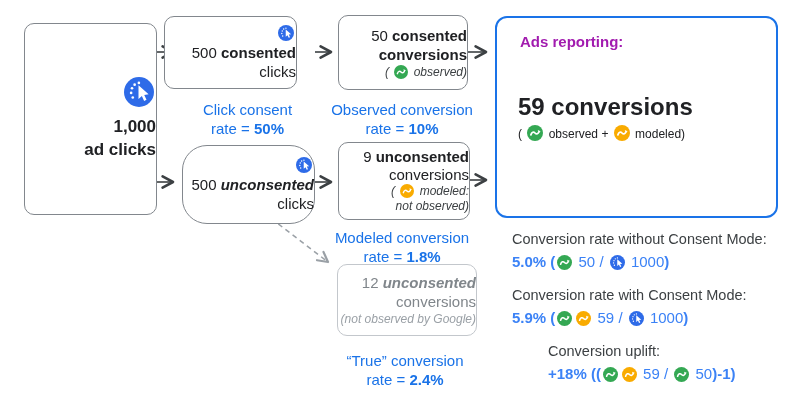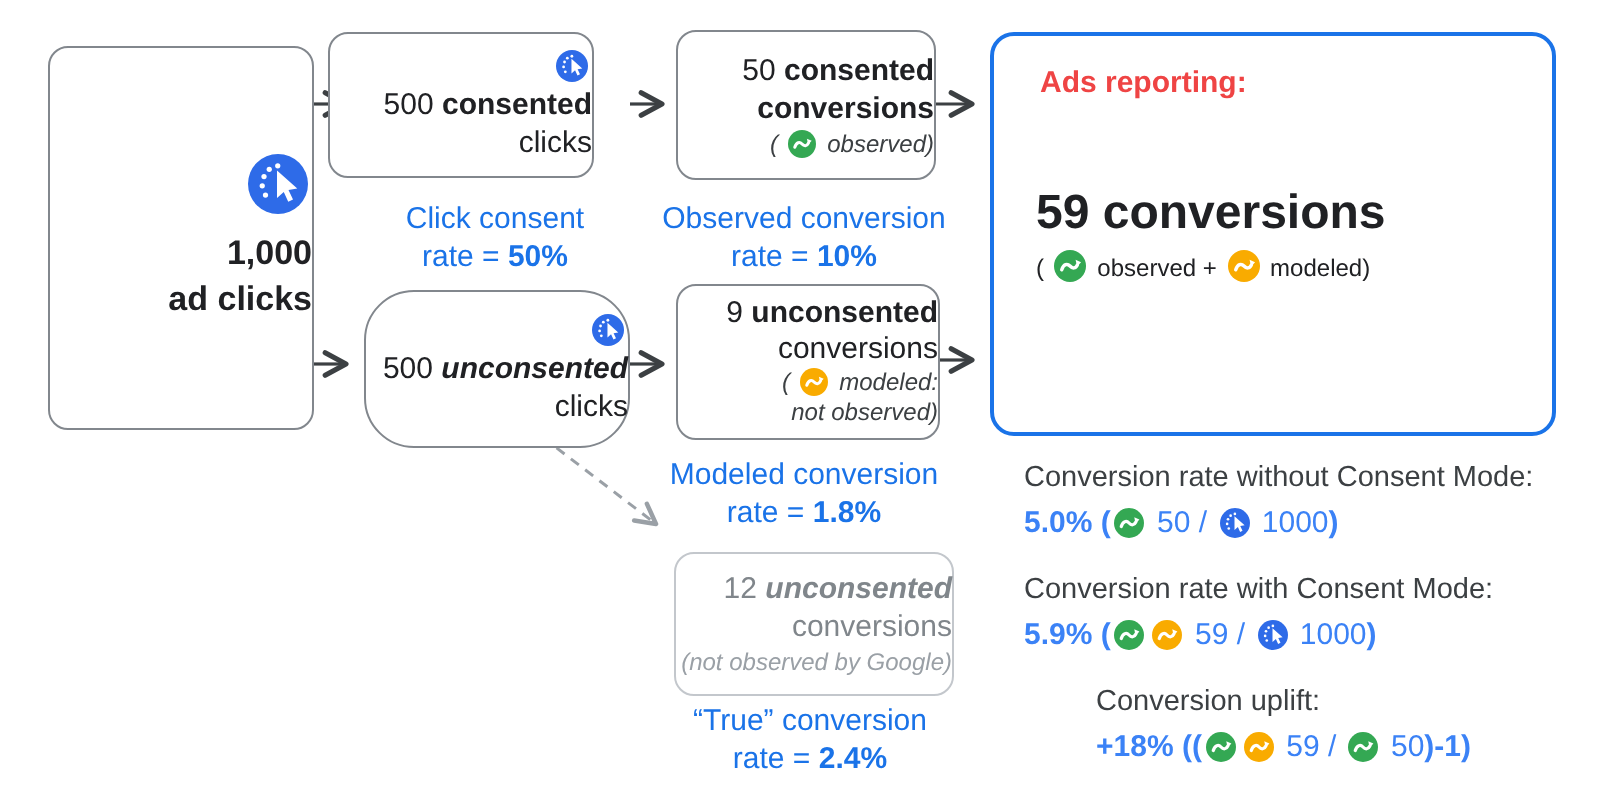--- a/index.html
+++ b/index.html
@@ -26,21 +26,21 @@
     position:absolute;color:#1a73e8;font-size:15px;line-height:19px;
     text-align:center;
   }
   .rate-label .line span{white-space:pre;}
   #box-gray{border-color:#c3c7cc;color:#80868b;}
   #box-gray .line.small{color:#9aa0a6;}
   #box-ads{
     border:2px solid #1a73e8;border-radius:12px;
     align-items:flex-start;justify-content:flex-start;text-align:left;
   }
-  .ads-title{position:absolute;left:23px;top:15px;font-size:15px;font-weight:700;color:#ef4444;text-align:center;}
+  .ads-title{position:absolute;left:23px;top:15px;font-size:15px;font-weight:700;color:#a21caf;text-align:center;}
   .ads-headline{position:absolute;left:21px;top:74px;font-size:24px;font-weight:700;color:#202124;line-height:30px;}
   .ads-sub{position:absolute;left:21px;top:106px;font-size:12px;line-height:20px;color:#202124;}
   .ads-sub span{white-space:pre;}
   .stat{position:absolute;left:512px;width:280px;}
   .stat .stat-label{font-size:14.5px;line-height:19px;color:#3c4043;}
   .stat .stat-value{font-size:15px;line-height:20px;margin-top:3px;color:#3b82f6;}
   .stat .stat-value span{white-space:pre;}
   svg.icn{vertical-align:-3px;margin:0 2px;}
   .box-icon{line-height:0;margin-bottom:2px;}
   #box-total .box-icon{margin-bottom:8px;}
@@ -146,21 +146,21 @@
     <polygon points="16.2,7.4 20.3,9.2 17.3,12.6" fill="#fff"></polygon>
   </svg><span class="i"> modeled:</span></div>
   <div class="line small" style="line-height:15px;"><span class="i">not observed)</span></div>
 </div>
 
 <div class="rate-label" style="left:317px;top:228px;width:170px;">
   <div class="line"><span>Modeled conversion</span></div>
   <div class="line"><span>rate = </span><span class="b">1.8%</span></div>
 </div>
 
-<div class="box" id="box-gray" style="left:337px;top:276px;width:138px;height:70px;">
+<div class="box" id="box-gray" style="left:337px;top:264px;width:138px;height:70px;">
   <div class="line"><span>12 </span><span class="b i">unconsented</span></div>
   <div class="line"><span>conversions</span></div>
   <div class="line small"><span class="i">(not observed by Google)</span></div>
 </div>
 
 <div class="rate-label" style="left:320px;top:351px;width:170px;">
   <div class="line"><span>“True” conversion</span></div>
   <div class="line"><span>rate = </span><span class="b">2.4%</span></div>
 </div>
 

